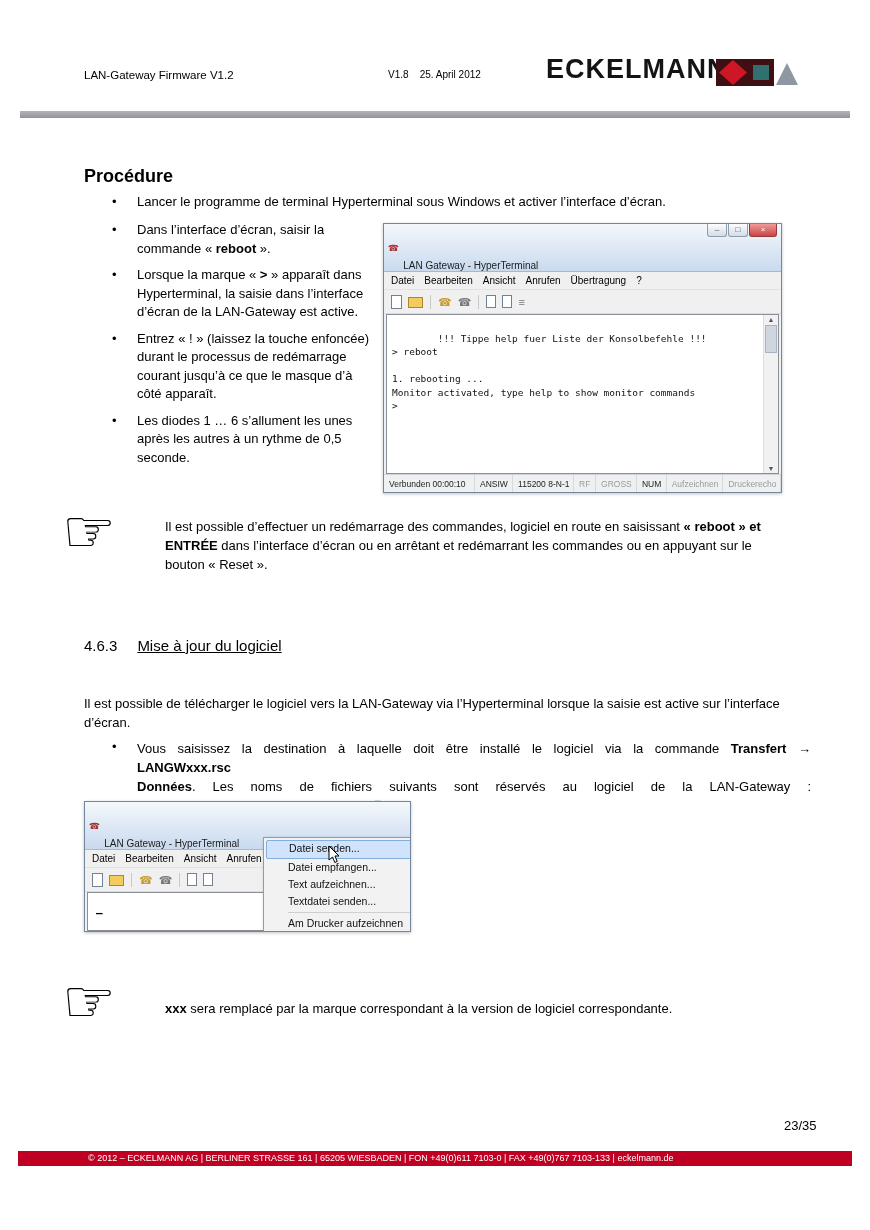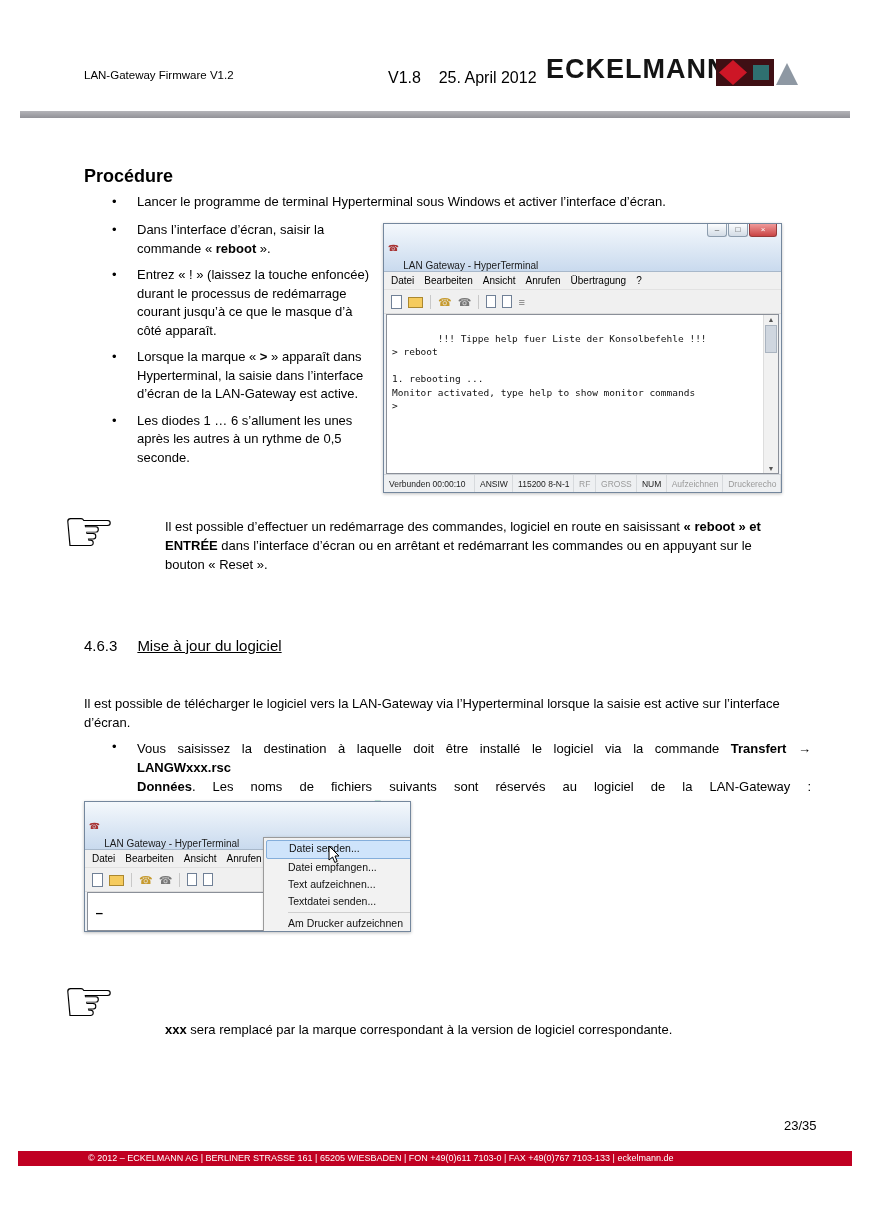--- a/index.html
+++ b/index.html
@@ -2,21 +2,21 @@
 <html><head>
 <meta charset="utf-8">
 <style>
   html,body{margin:0;padding:0;background:#fff;}
   .page{position:relative;width:870px;height:1208px;background:#fff;overflow:hidden;
         font-family:"Liberation Sans","DejaVu Sans",sans-serif;color:#000;}
   .b{font-weight:bold;}
 
   
   .hdr-left{position:absolute;left:84px;top:69px;font-size:11.5px;}
-  .hdr-center{position:absolute;left:388px;top:69px;font-size:16px;white-space:pre;}
+  .hdr-center{position:absolute;left:388px;top:69px;font-size:10px;white-space:pre;}
   .brand-word{position:absolute;left:546px;top:54px;font-size:27px;font-weight:bold;letter-spacing:1px;color:#141414;}
   .brand-logo{position:absolute;left:716px;top:57px;}
   .divider{position:absolute;left:20px;top:111px;width:830px;height:7px;background:linear-gradient(#b4b4b8,#929298);}
 
   
   .proc-title{position:absolute;left:84px;top:166px;font-size:18px;font-weight:bold;}
   .bullet{position:relative;padding-left:53px;font-size:13px;line-height:18.5px;}
   .bullet::before{content:"•";position:absolute;left:28px;top:0;}
   .bullet1{position:absolute;left:84px;top:193px;width:740px;}
   .col-left{position:absolute;left:84px;top:221px;width:292px;display:flex;flex-direction:column;gap:8px;}
@@ -61,21 +61,21 @@
   .st{display:flex;align-items:center;padding:0 5px;border-right:1px solid #d7dadd;white-space:nowrap;overflow:hidden;}
   .st.s0{min-width:80px;}
   .st.dim{color:#9a9a9a;}
 
   
   .manicule{position:absolute;font-size:60px;line-height:58px;color:#000;}
   .man1{left:62px;top:503px;}
   .man2{left:62px;top:973px;}
   .note-text{position:absolute;font-size:13px;line-height:19px;}
   .note1-text{left:165px;top:517px;width:628px;}
-  .note2-text{left:165px;top:1020px;width:660px;}
+  .note2-text{left:165px;top:999px;width:660px;}
 
   
   .sec-head{position:absolute;left:84px;top:637px;font-size:15px;}
   .sec-num{margin-right:20px;}
   .sec-title{text-decoration:underline;}
   .intro{position:absolute;left:84px;top:695px;width:727px;font-size:13px;line-height:18.5px;}
   .transfer{position:absolute;left:84px;top:739px;width:727px;}
   .transfer .bullet-anchor::before{content:"•";position:absolute;left:28px;top:0;font-size:13px;}
   .t-lines{padding-left:53px;font-size:13px;line-height:19px;}
   .t-line.just{text-align:justify;text-align-last:justify;}
@@ -117,24 +117,24 @@
 
   <div class="bullet bullet1">
     <span>Lancer le programme de terminal Hyperterminal sous Windows et activer l’interface d’écran.</span>
   </div>
 
   <div class="col-left">
     <div class="bullet">
       <span>Dans l’interface d’écran, saisir la commande « </span><span class="b">reboot</span><span> ».</span>
     </div>
     <div class="bullet">
+      <span>Lorsque la marque « </span><span class="b">&gt;</span><span> » apparaît dans Hyperterminal, la saisie dans l’interface d’écran de la LAN-Gateway est active.</span>
+    </div>
+    <div class="bullet">
       <span>Entrez « ! » (laissez la touche enfoncée) durant le processus de redémarrage courant jusqu’à ce que le masque d’à côté apparaît.</span>
-    </div>
-    <div class="bullet">
-      <span>Lorsque la marque « </span><span class="b">&gt;</span><span> » apparaît dans Hyperterminal, la saisie dans l’interface d’écran de la LAN-Gateway est active.</span>
     </div>
     <div class="bullet">
       <span>Les diodes 1 … 6 s’allument les unes après les autres à un rythme de 0,5 seconde.</span>
     </div>
   </div>
 
   <div class="win win1">
     <div class="titlebar">
       <span class="win-ic">☎</span>
       <span class="win-title">LAN Gateway - HyperTerminal</span>

